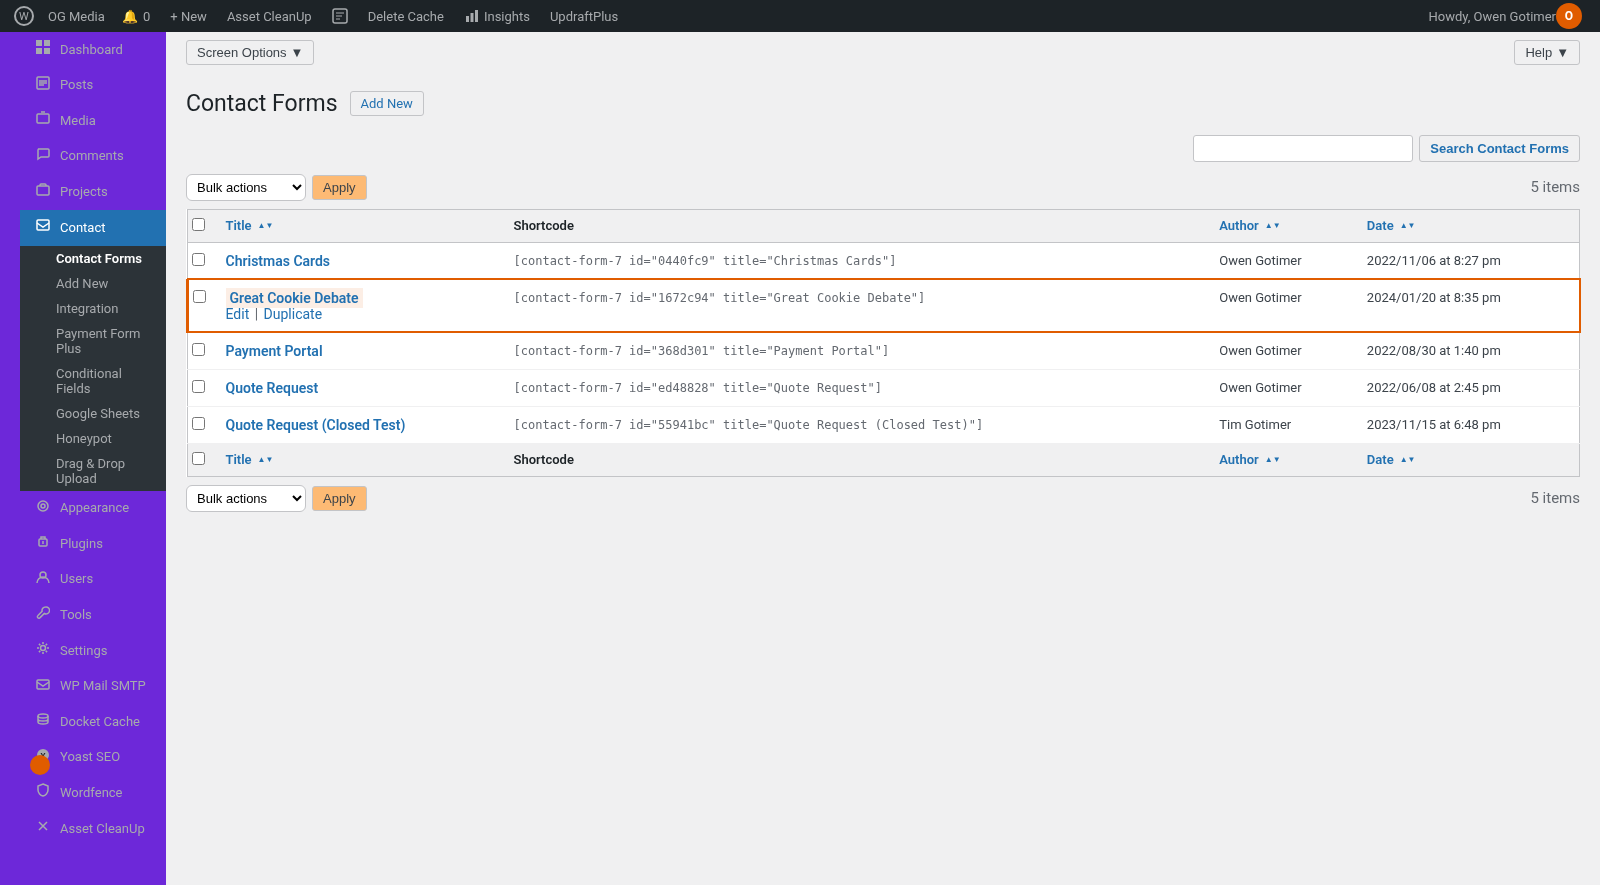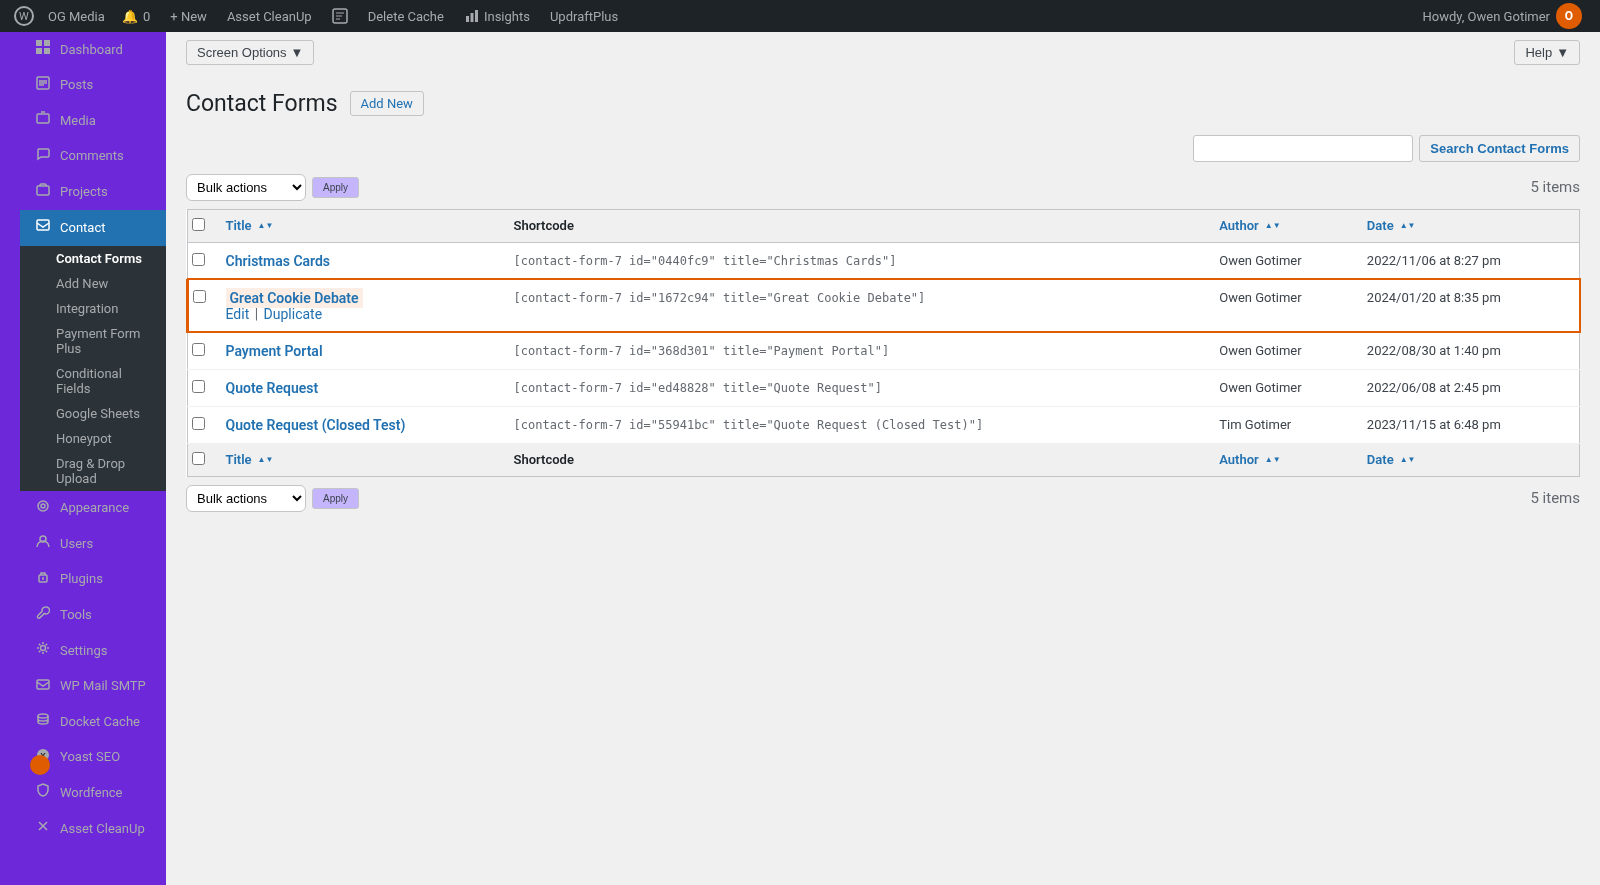--- a/index.html
+++ b/index.html
@@ -59,21 +59,20 @@
       display: flex;
       align-items: center;
       gap: 0;
     }
     .adminbar-howdy {
       padding: 0 10px;
       color: #a7aaad;
       font-size: 13px;
       display: flex;
       align-items: center;
-      gap: 6px;
     }
     .adminbar-avatar {
       width: 26px;
       height: 26px;
       border-radius: 50%;
       background: #e05c00;
       display: flex;
       align-items: center;
       justify-content: center;
       color: white;
@@ -222,25 +221,25 @@
     .bulk-select {
       padding: 4px 6px;
       border: 1px solid #c3c4c7;
       border-radius: 6px;
       font-size: 13px;
       background: #fff;
       cursor: pointer;
       min-width: 120px;
     }
     .apply-btn {
-      background: #c4b5fd;
+      background: #fdba74;
       border: 1px solid #c3c4c7;
       border-radius: 3px;
       padding: 4px 10px;
-      font-size: 10px;
+      font-size: 13px;
       cursor: pointer;
       color: #3c434a;
     }
     .items-count {
       font-size: 15px;
       color: #646970;
     }
 
     
     .wp-list-table {
@@ -505,35 +504,35 @@
         <svg width="14" height="14" viewBox="0 0 14 14" fill="none" stroke="#a7aaad" stroke-width="1.5">
             <circle cx="7" cy="7" r="5"></circle>
             <circle cx="7" cy="7" r="2"></circle>
           </svg>
       </span>
       <span>Appearance</span>
     </div>
     <div class="menu-item">
       <span class="menu-icon">
         <svg width="14" height="14" viewBox="0 0 14 14" fill="none" stroke="#a7aaad" stroke-width="1.5">
-            <circle cx="7" cy="5" r="3"></circle>
-            <path d="M1 13c0-3.3 2.7-6 6-6s6 2.7 6 6"></path>
-          </svg>
-      </span>
-      <span>Users</span>
-    </div>
-    <div class="menu-item">
-      <span class="menu-icon">
-        <svg width="14" height="14" viewBox="0 0 14 14" fill="none" stroke="#a7aaad" stroke-width="1.5">
             <rect x="3" y="5" width="8" height="7" rx="1"></rect>
             <path d="M5 5V3h4v2"></path>
             <line x1="7" y1="7" x2="7" y2="10"></line>
           </svg>
       </span>
       <span>Plugins</span>
+    </div>
+    <div class="menu-item">
+      <span class="menu-icon">
+        <svg width="14" height="14" viewBox="0 0 14 14" fill="none" stroke="#a7aaad" stroke-width="1.5">
+            <circle cx="7" cy="5" r="3"></circle>
+            <path d="M1 13c0-3.3 2.7-6 6-6s6 2.7 6 6"></path>
+          </svg>
+      </span>
+      <span>Users</span>
     </div>
     <div class="menu-item">
       <span class="menu-icon">
         <svg width="14" height="14" viewBox="0 0 14 14" fill="none" stroke="#a7aaad" stroke-width="1.5">
             <path d="M9.5 2a3.5 3.5 0 00-3.4 4.3L2 10.5a1.5 1.5 0 102.1 2.1l4.2-4.1A3.5 3.5 0 109.5 2z"></path>
           </svg>
       </span>
       <span>Tools</span>
     </div>
     <div class="menu-item">

